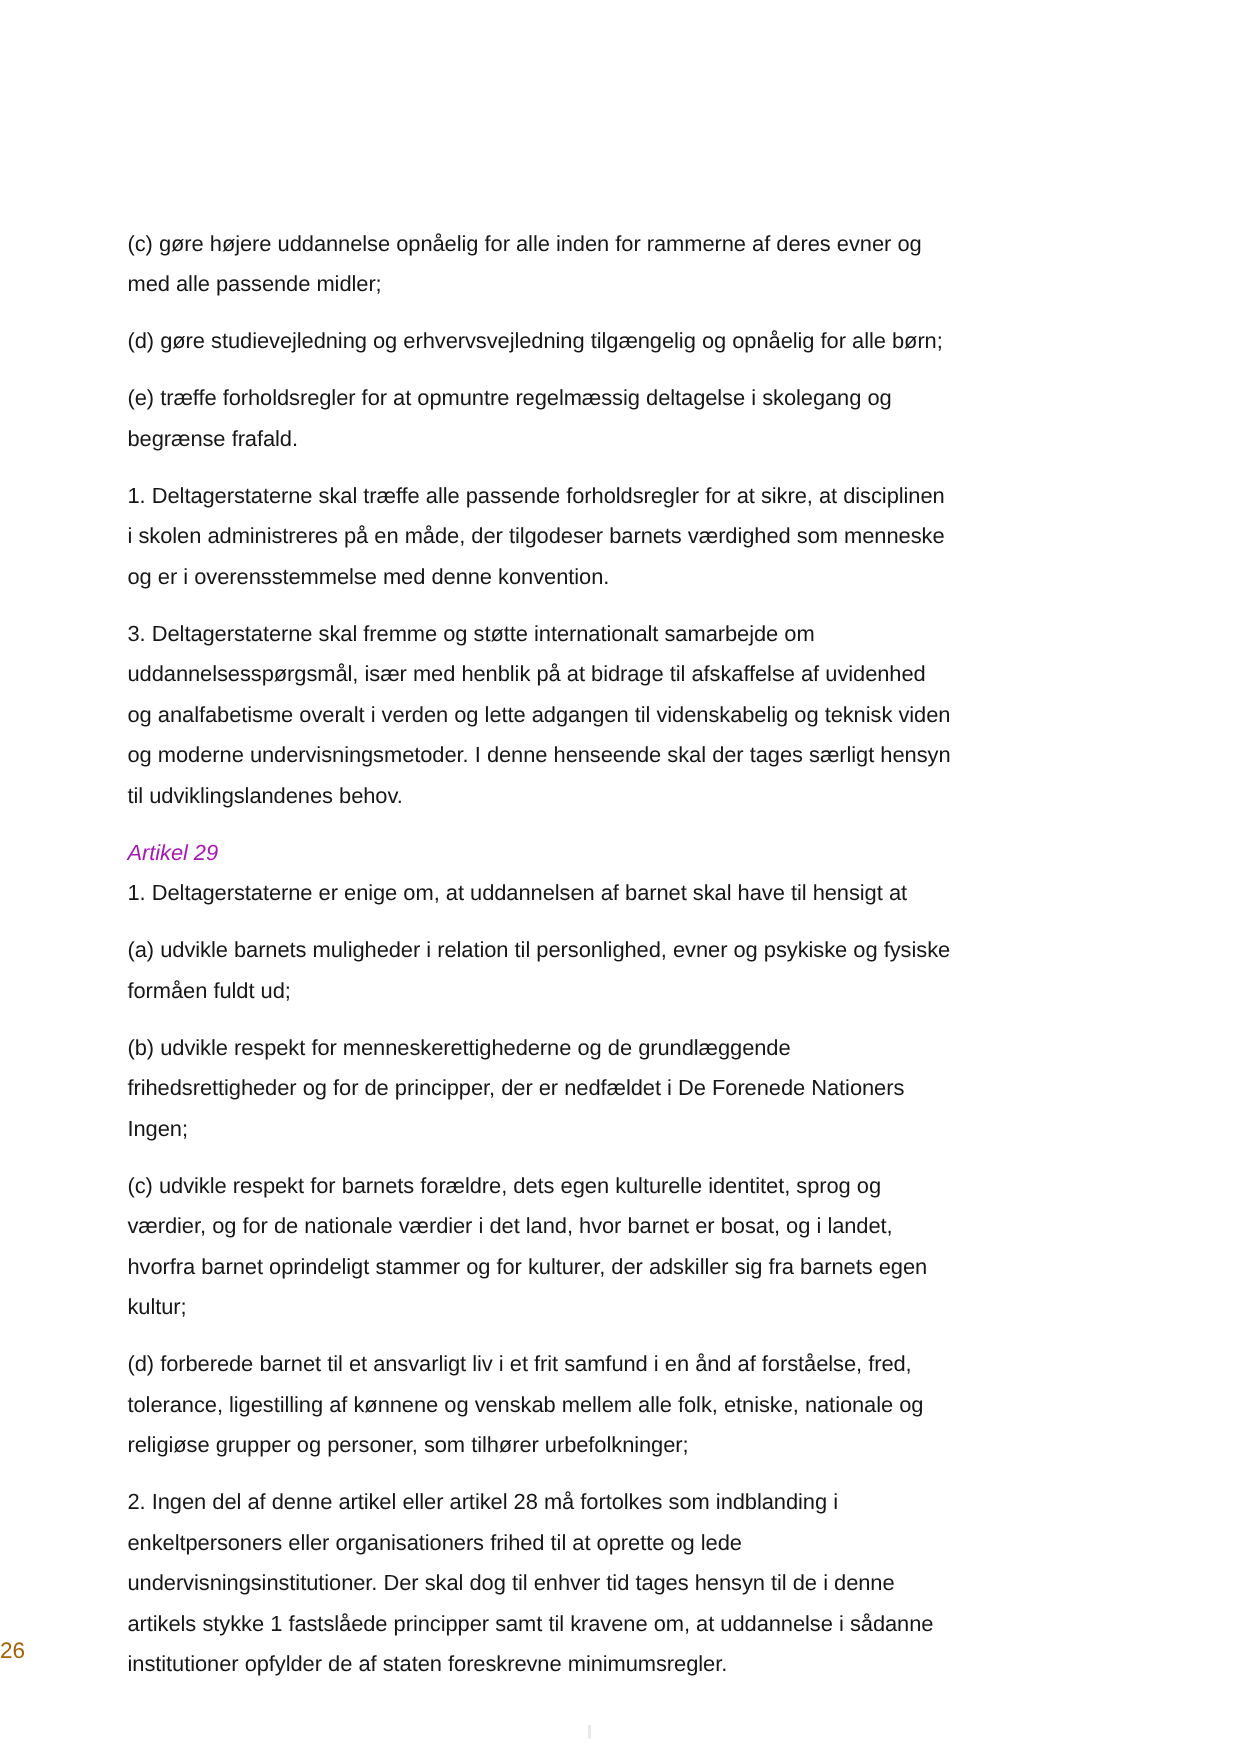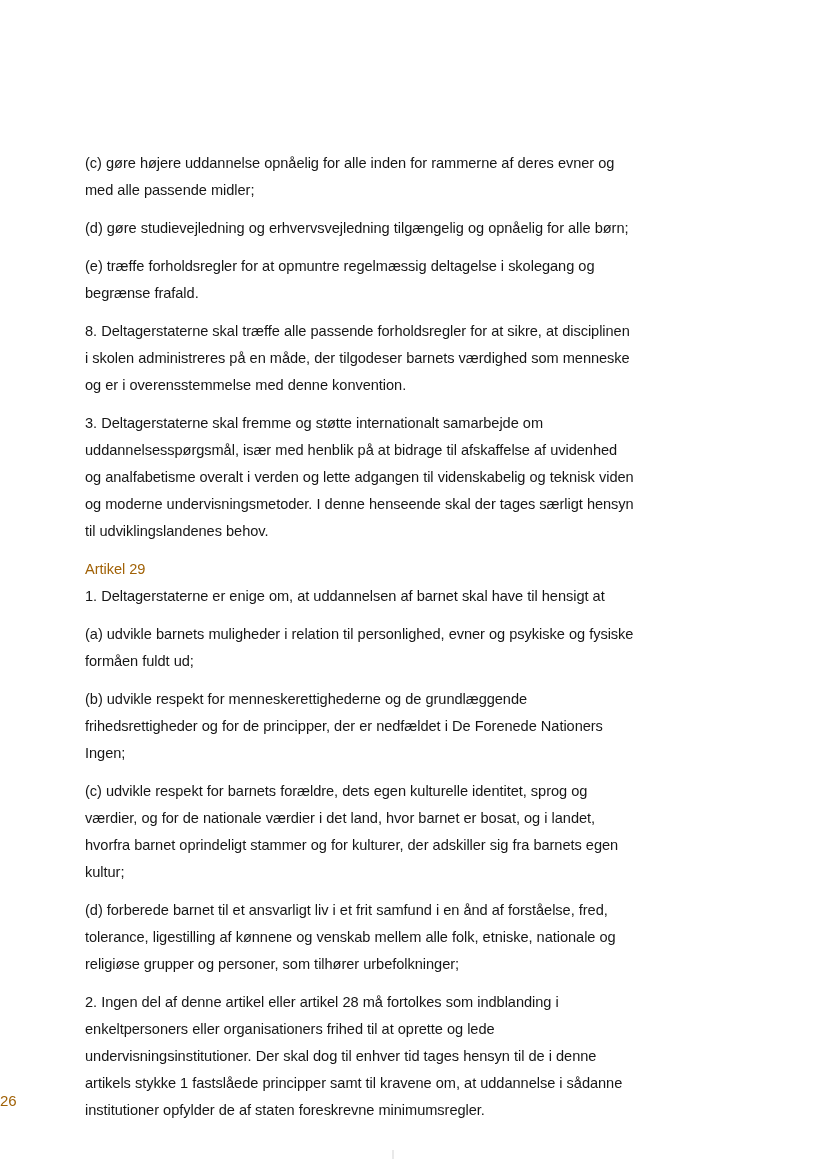--- a/index.html
+++ b/index.html
@@ -46,22 +46,23 @@
 
   p.para.tight {
     margin-bottom: 0;
   }
 
   h2.article-heading {
     margin: 0;
     padding: 0;
     font-size: 14.6px;
     line-height: 27px;
+    font-style: italic;
     font-weight: normal;
-    color: #a16207;
+    color: #a21caf;
     letter-spacing: -0.05px;
   }
 
   .article-group {
     margin: 0 0 11px 0;
   }
 
   .page-number {
     position: absolute;
     left: 0;
@@ -88,21 +89,21 @@
 <div class="page">
 
   <div class="text-block">
 
     <p class="para">(c) gøre højere uddannelse opnåelig for alle inden for rammerne af deres evner og med alle passende midler;</p>
 
     <p class="para">(d) gøre studievejledning og erhvervsvejledning tilgængelig og opnåelig for alle børn;</p>
 
     <p class="para">(e) træffe forholdsregler for at opmuntre regelmæssig deltagelse i skolegang og begrænse frafald.</p>
 
-    <p class="para">8. Deltagerstaterne skal træffe alle passende forholdsregler for at sikre, at disciplinen i skolen administreres på en måde, der tilgodeser barnets værdighed som menneske og er i overensstemmelse med denne konvention.</p>
+    <p class="para">1. Deltagerstaterne skal træffe alle passende forholdsregler for at sikre, at disciplinen i skolen administreres på en måde, der tilgodeser barnets værdighed som menneske og er i overensstemmelse med denne konvention.</p>
 
     <p class="para">3. Deltagerstaterne skal fremme og støtte internationalt samarbejde om uddannelsesspørgsmål, især med henblik på at bidrage til afskaffelse af uvidenhed og analfabetisme overalt i verden og lette adgangen til videnskabelig og teknisk viden og moderne undervisningsmetoder. I denne henseende skal der tages særligt hensyn til udviklingslandenes behov.</p>
 
     <div class="article-group">
       <h2 class="article-heading">Artikel 29</h2>
       <p class="para tight">1. Deltagerstaterne er enige om, at uddannelsen af barnet skal have til hensigt at</p>
     </div>
 
     <p class="para">(a) udvikle barnets muligheder i relation til personlighed, evner og psykiske og fysiske formåen fuldt ud;</p>
 

